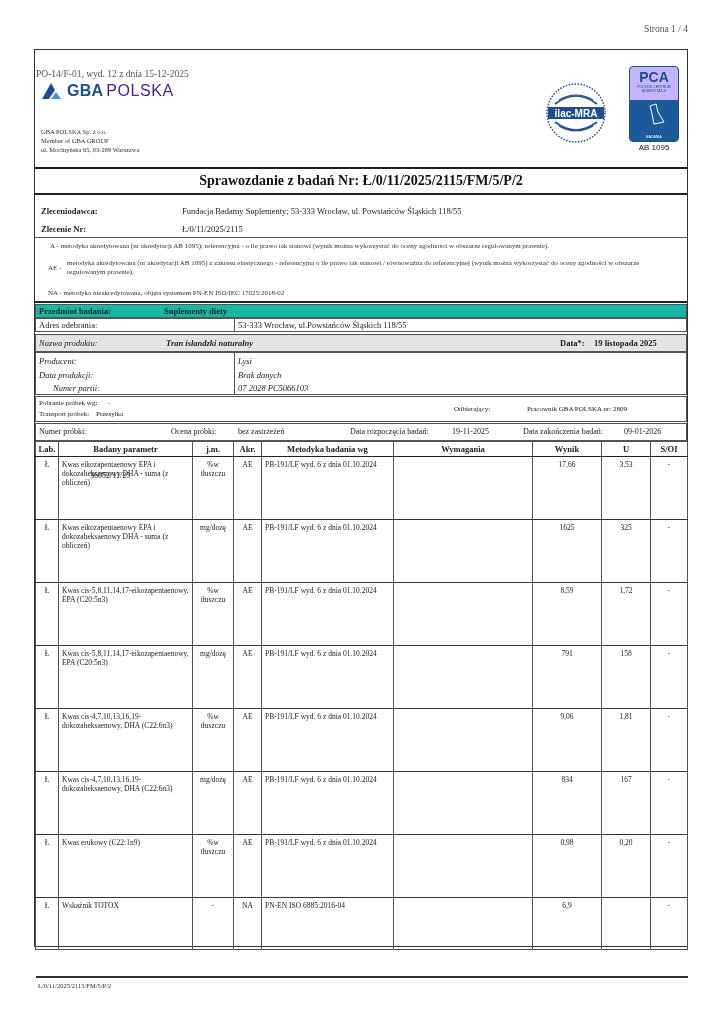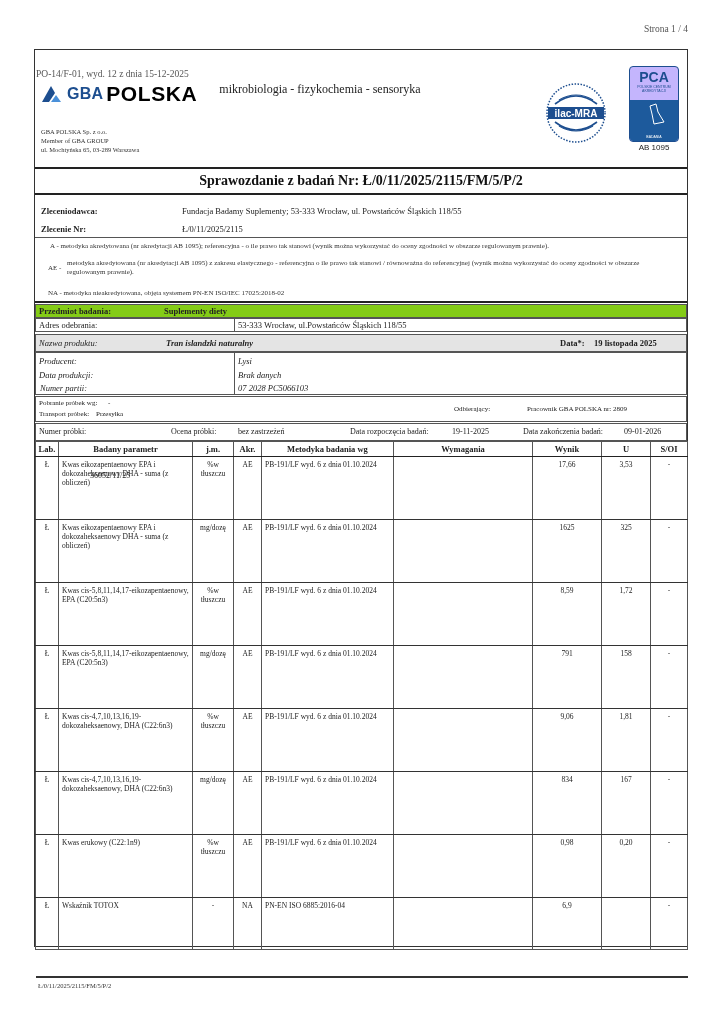--- a/index.html
+++ b/index.html
@@ -5,38 +5,38 @@
   html, body { margin:0; padding:0; background:#ffffff; }
   body { width:724px; height:1024px; position:relative; overflow:hidden;
          font-family:"Liberation Serif", "DejaVu Serif", serif; color:#222; }
   .abs { position:absolute; }
   .t7 { font-size:7px; } .t8 { font-size:8px; }
   .top-left { left:36px; top:24px; font-size:9.5px; color:#555;margin-top:45px; }
   .top-right { right:36px; top:24px; font-size:9.5px; color:#555; }
   .frame { left:34px; top:49px; width:654px; height:898px; border:1.5px solid #333; box-sizing:border-box; }
   .logo { left:42px; top:82px; display:flex; align-items:center; gap:3px; }
   .logo .gba { font-family:"Liberation Sans", sans-serif; font-weight:bold; color:#1d4e8f; font-size:16px; letter-spacing:0.2px;}
-  .logo .pol { font-family:"Liberation Sans", sans-serif; color:#000000; font-size:21px; letter-spacing:0.6px;font-weight:bold;}
+  .logo .pol { font-family:"Liberation Sans", sans-serif; color:#4c1d95; font-size:16px; letter-spacing:0.6px;}
   .company { left:41px; top:127px; font-size:6.5px; line-height:9px; color:#333; }
   .lab-title { left:200px; top:82px; width:240px; text-align:center; font-size:12px; line-height:15px; color:#222; }
   .ilac { left:545px; top:82px; width:62px; height:62px; }
   .pca { left:629px; top:66px; width:50px; height:76px; border:1px solid #1d4e8f; border-radius:4px; box-sizing:border-box; overflow:hidden; background:#c4b5fd;}
   .pca .top { height:33px; text-align:center; }
   .pca .pcatxt { font-family:"Liberation Sans",sans-serif; font-weight:bold; color:#1d4e8f; font-size:14px; line-height:16px; padding-top:2px;}
   .pca .pcasub { font-family:"Liberation Sans",sans-serif; color:#1d4e8f; font-size:3.5px; line-height:4px; }
   .pca .bot { background:#1d5a9c; height:43px; position:relative; }
   .pca .bad { position:absolute; bottom:4px; left:0; right:0; text-align:center; font-family:"Liberation Sans",sans-serif; color:#fff; font-size:3.5px; }
   .ab { left:629px; top:143px; width:50px; text-align:center; font-family:"Liberation Sans",sans-serif; font-size:8px; color:#222; }
   .rule { left:35px; width:652px; background:#222; }
   .title { left:35px; top:170px; width:652px; height:22px; text-align:center; font-weight:bold; font-size:14px; line-height:22px; color:#111; }
   .row { left:35px; width:652px; box-sizing:border-box; }
   .lbl-b { font-weight:bold; font-size:8.5px; }
   .val { font-size:8.5px; }
   .legend { font-size:7px; color:#333; }
-  .grey { background:#84cc16; }
+  .grey { background:#14b8a6; }
   .lgrey { background:#e4e4e4; }
   .bordered { border:1px solid #555; }
   table.res { position:absolute; left:35px; top:441px; width:652px; border-collapse:collapse; table-layout:fixed; }
   table.res th, table.res td { border:1px solid #555; font-size:7.5px; vertical-align:top; padding:3px 3px; color:#222; }
   table.res th { font-size:8.5px; font-weight:bold; text-align:center; padding:2px 2px; border-bottom:1.5px solid #222; }
   table.res td.c { text-align:center; }
   table.res tr.r td { height:56px; border-bottom:1.5px solid #333; }
   table.res tr.last td { height:45px; }
   .footer-rule { left:36px; top:976px; width:652px; height:2px; background:#333; }
   .footer { left:38px; top:982px; font-size:6.5px; color:#333; }
@@ -56,21 +56,20 @@
   </svg>
   <span class="gba">GBA</span>
     <span class="pol">POLSKA</span>
 </div>
 <div class="abs company">
   <div>GBA POLSKA Sp. z o.o.</div>
   <div>Member of GBA GROUP</div>
   <div>ul. Mochtyńska 65, 03-289 Warszawa</div>
 </div>
 <div class="abs lab-title">
-  <div>mikrobiologia - fizykochemia - sensoryka</div>
 </div>
 <div class="abs ilac">
   <svg width="62" height="62" viewBox="0 0 62 62">
     <circle cx="31" cy="31" r="29" fill="none" stroke="#1d4e8f" stroke-width="1.5" stroke-dasharray="1.5 1.5"></circle>
     <path d="M10 22 Q31 6 52 22" fill="none" stroke="#1d4e8f" stroke-width="1.6"></path>
     <path d="M14 18 Q31 8 48 18" fill="none" stroke="#1d4e8f" stroke-width="1.2"></path>
     <path d="M10 40 Q31 56 52 40" fill="none" stroke="#1d4e8f" stroke-width="1.6"></path>
     <path d="M14 44 Q31 54 48 44" fill="none" stroke="#1d4e8f" stroke-width="1.2"></path>
     <rect x="3" y="25" width="56" height="12" fill="#1d4e8f"></rect>
     <text x="31" y="34.5" text-anchor="middle" font-family="Liberation Sans, sans-serif" font-weight="bold" font-size="10" fill="#fff">ilac-MRA</text>
@@ -127,21 +126,21 @@
   <span class="abs lbl-b" style="left:130px;top:3px;font-style:italic;">Tran islandzki naturalny</span>
   <span class="abs lbl-b" style="left:524px;top:3px;">Data*:</span>
   <span class="abs lbl-b" style="left:558px;top:3px;">19 listopada 2025</span>
 </div>
 <div class="abs row bordered" style="top:352px;height:43px;">
   <span class="abs" style="left:198px;top:0;width:1px;height:42px;background:#555;"></span>
   <span class="abs val" style="left:3px;top:3px;font-style:italic;">Producent:</span>
   <span class="abs val" style="left:202px;top:3px;font-style:italic;">Lysi</span>
   <span class="abs val" style="left:3px;top:17px;font-style:italic;">Data produkcji:</span>
   <span class="abs val" style="left:202px;top:17px;font-style:italic;">Brak danych</span>
-  <span class="abs val" style="left:4px;top:30px;font-style:italic;">Numer partii:</span>
+  <span class="abs val" style="left:17px;top:30px;font-style:italic;">Numer partii:</span>
   <span class="abs val" style="left:202px;top:30px;font-style:italic;">07 2028 PC5066103</span>
 </div>
 
 <div class="abs row bordered" style="top:396px;height:26px;">
   <span class="abs t7" style="left:3px;top:2px;">Pobranie próbek wg:</span>
   <span class="abs t7" style="left:72px;top:2px;">-</span>
   <span class="abs t7" style="left:3px;top:13px;">Transport próbek:</span>
   <span class="abs t7" style="left:60px;top:13px;">Przesyłka</span>
   <span class="abs t7" style="left:418px;top:8px;">Odbierający:</span>
   <span class="abs t7" style="left:491px;top:8px;">Pracownik GBA POLSKA nr: 2809</span>

